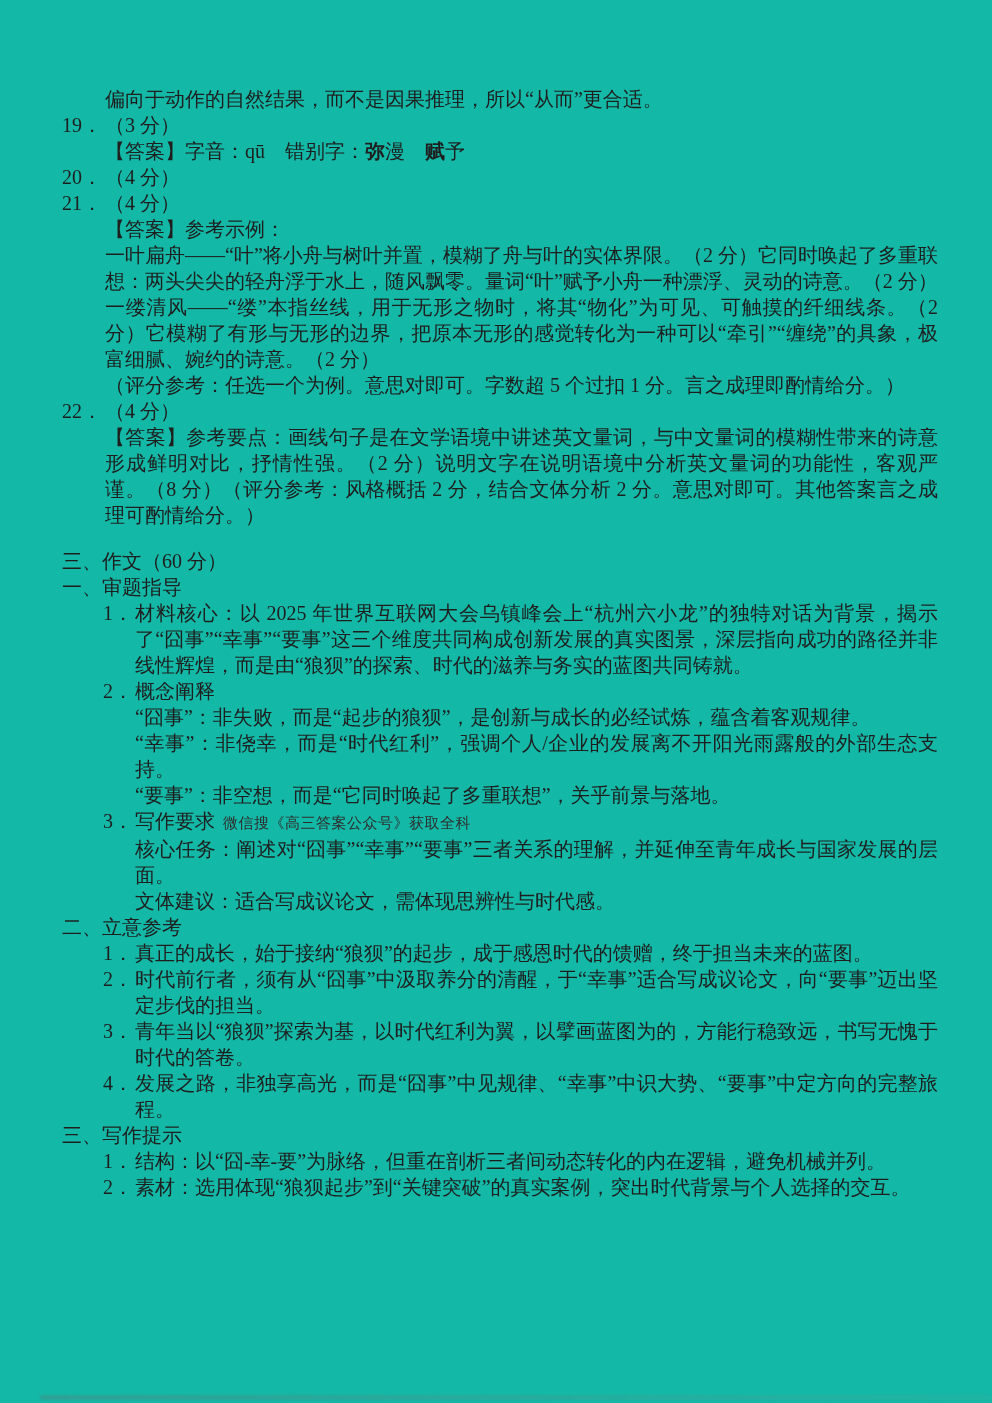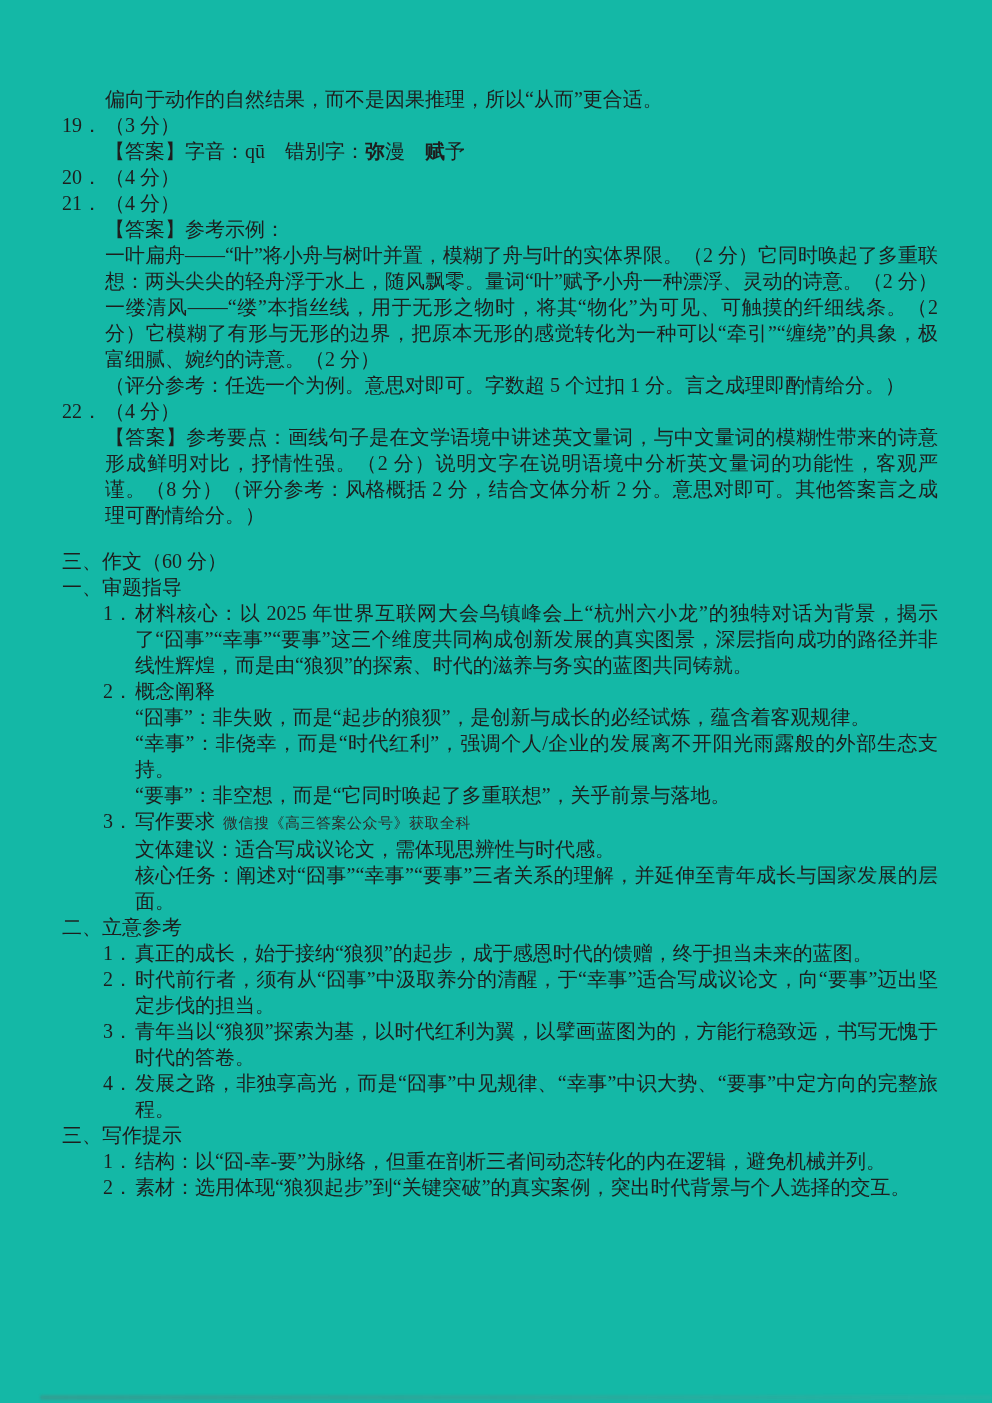--- a/index.html
+++ b/index.html
@@ -94,22 +94,22 @@
       <span class="l1body">概念阐释</span>
     </div>
     <p class="l2 jt">“囧事”：非失败，而是“起步的狼狈”，是创新与成长的必经试炼，蕴含着客观规律。</p>
     <p class="l2 jt">“幸事”：非侥幸，而是“时代红利”，强调个人/企业的发展离不开阳光雨露般的外部生态支持。</p>
     <p class="l2 jt">“要事”：非空想，而是“它同时唤起了多重联想”，关乎前景与落地。</p>
 
     <div class="l1">
       <span class="l1num">3．</span>
       <span class="l1body"><span>写作要求</span><span class="wm">微信搜《高三答案公众号》获取全科</span></span>
     </div>
+    <p class="l2 jt">核心任务：阐述对“囧事”“幸事”“要事”三者关系的理解，并延伸至青年成长与国家发展的层面。</p>
     <p class="l2 jt">文体建议：适合写成议论文，需体现思辨性与时代感。</p>
-    <p class="l2 jt">核心任务：阐述对“囧事”“幸事”“要事”三者关系的理解，并延伸至青年成长与国家发展的层面。</p>
 
     <p class="h0">二、立意参考</p>
 
     <div class="l1">
       <span class="l1num">1．</span>
       <span class="l1body jt">真正的成长，始于接纳“狼狈”的起步，成于感恩时代的馈赠，终于担当未来的蓝图。</span>
     </div>
     <div class="l1">
       <span class="l1num">2．</span>
       <span class="l1body jt">时代前行者，须有从“囧事”中汲取养分的清醒，于“幸事”适合写成议论文，向“要事”迈出坚定步伐的担当。</span>

